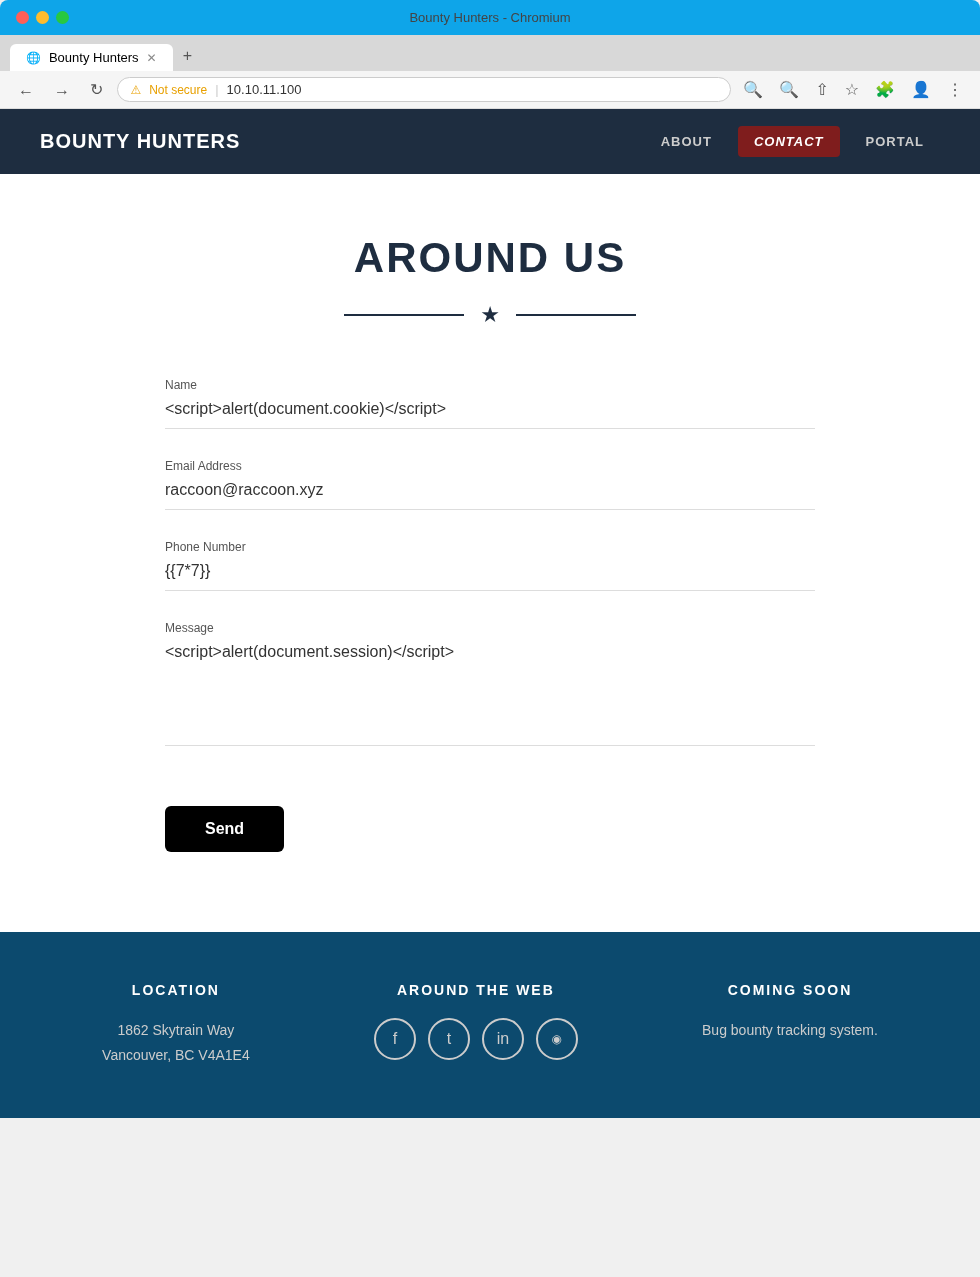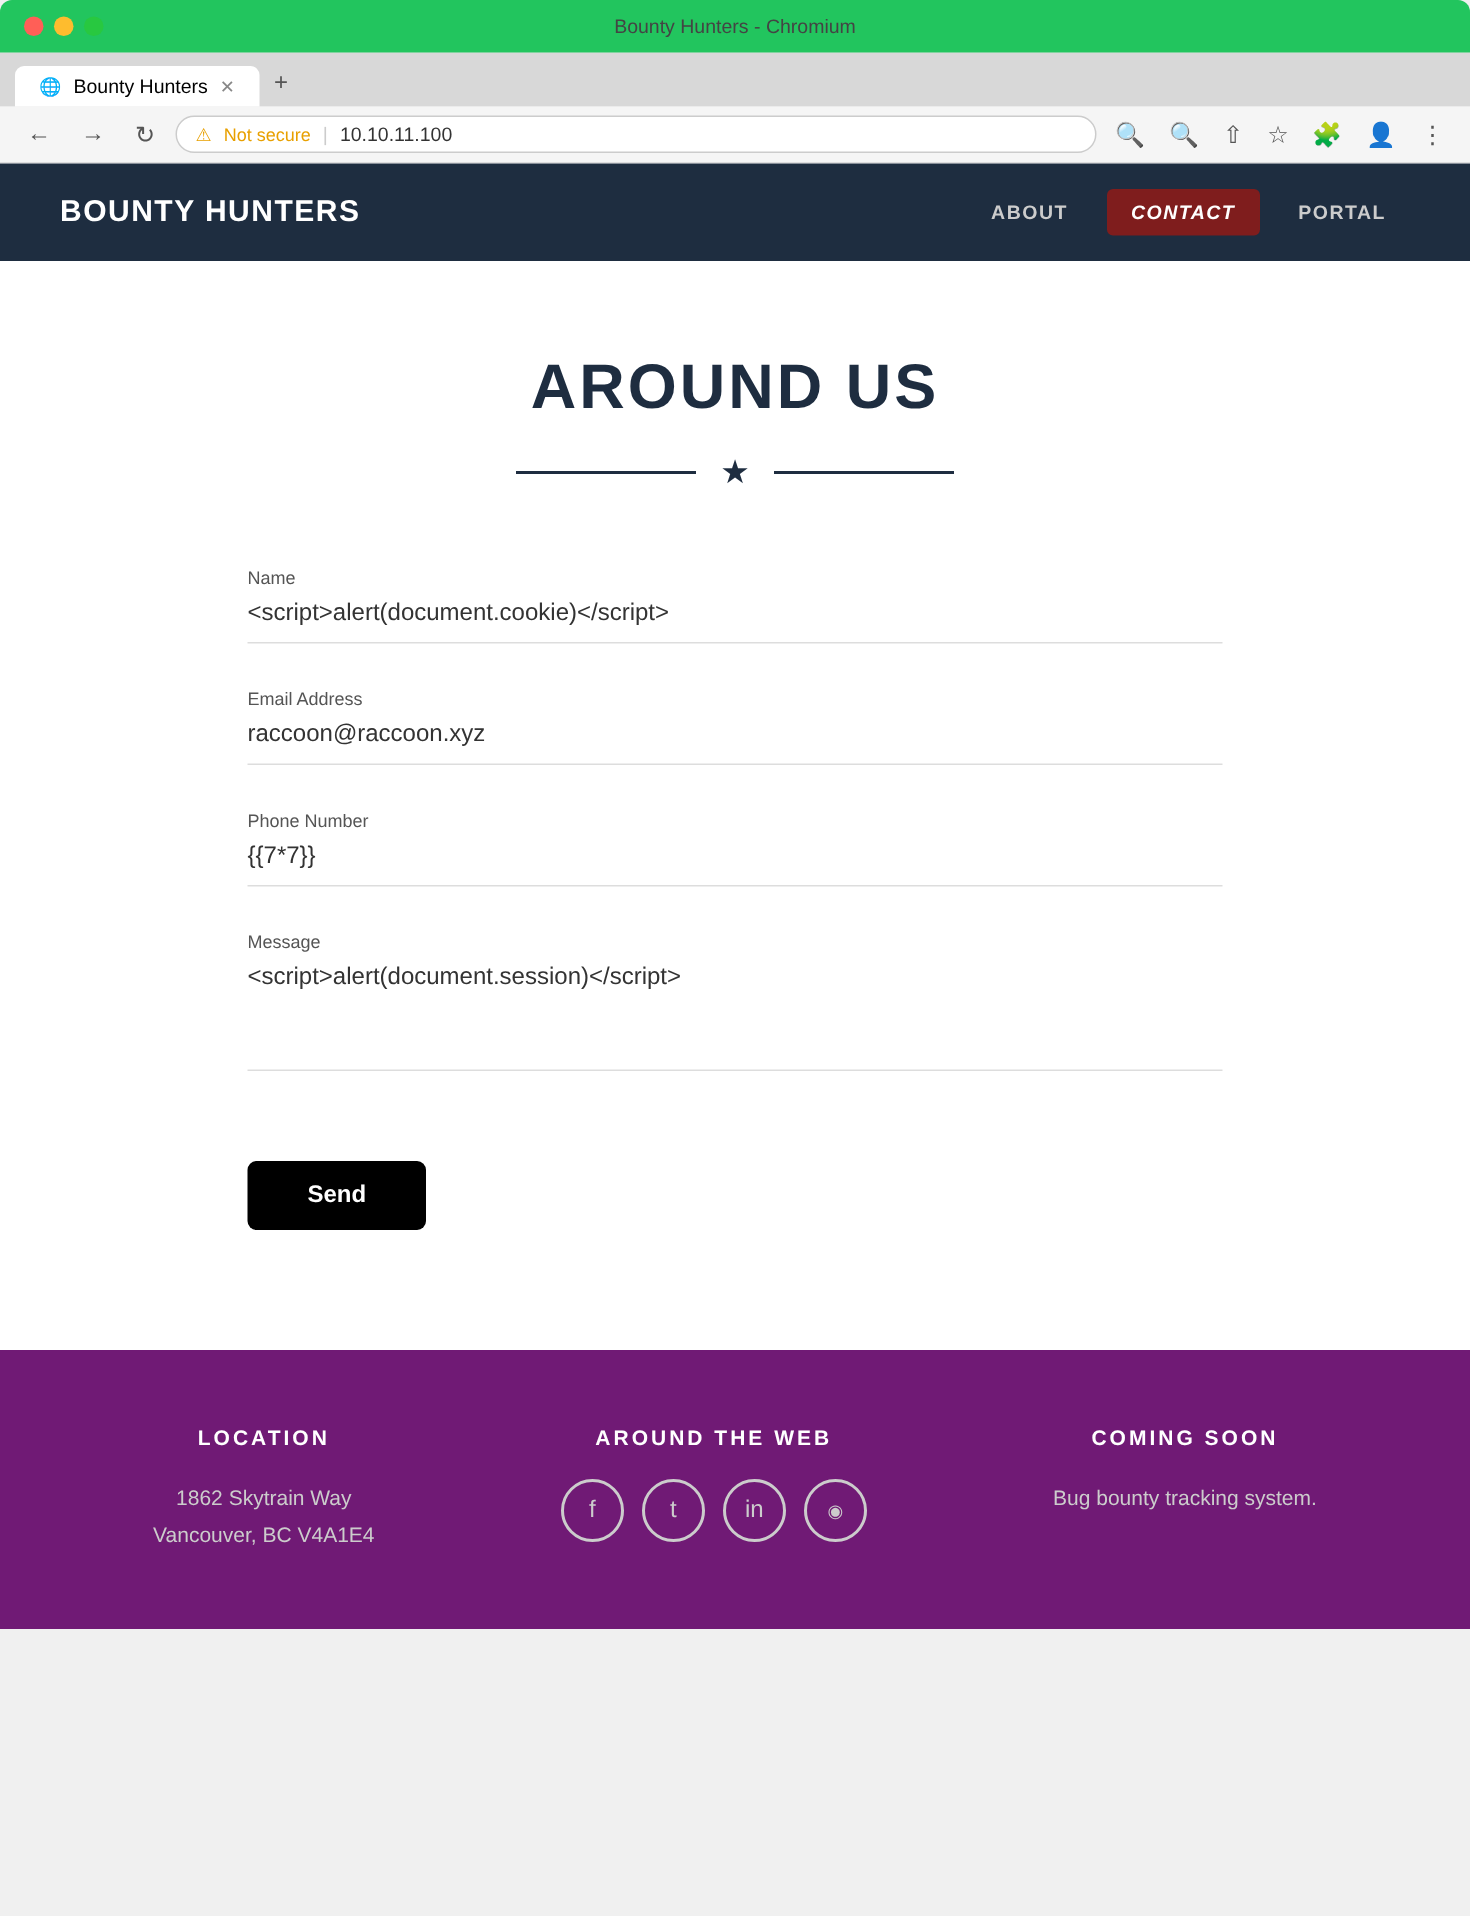--- a/index.html
+++ b/index.html
@@ -1,20 +1,20 @@
 <!DOCTYPE html>
 <html><head>
   <meta charset="utf-8">
   <style>
     * { box-sizing: border-box; margin: 0; padding: 0; }
     body { font-family: Arial, sans-serif; background: #f0f0f0; width: 980px; }
 
     
     .browser-chrome { background: #e8e8e8; border-radius: 8px 8px 0 0; overflow: hidden; }
-    .browser-titlebar { background: #22c55e; padding: 10px 16px; display: flex; align-items: center; justify-content: center; position: relative; }
+    .browser-titlebar { background: #0ea5e9; padding: 10px 16px; display: flex; align-items: center; justify-content: center; position: relative; }
     .browser-controls { display: flex; gap: 7px; position: absolute; left: 16px; }
     .browser-btn { width: 13px; height: 13px; border-radius: 50%; border: none; cursor: pointer; }
     .browser-btn.close { background: #ff5f57; }
     .browser-btn.minimize { background: #febc2e; }
     .browser-btn.maximize { background: #28c840; }
     .browser-title { font-size: 13px; color: #444; }
 
     .browser-toolbar { background: #f5f5f5; padding: 6px 12px; display: flex; align-items: center; gap: 8px; border-bottom: 1px solid #ddd; }
     .nav-btn { background: none; border: none; cursor: pointer; color: #555; font-size: 16px; padding: 2px 6px; }
     .nav-btn:disabled { color: #bbb; cursor: default; }
@@ -45,25 +45,25 @@
     .page-title { text-align: center; font-size: 42px; font-weight: bold; color: #1e2d40; letter-spacing: 2px; margin-bottom: 20px; }
     .title-divider { display: flex; align-items: center; justify-content: center; gap: 16px; margin-bottom: 50px; }
     .divider-line { width: 120px; height: 2px; background: #1e2d40; }
     .divider-star { color: #1e2d40; font-size: 22px; }
 
     
     .contact-form { max-width: 650px; margin: 0 auto; }
     .form-field { margin-bottom: 30px; }
     .form-label { font-size: 12px; color: #555; margin-bottom: 8px; display: block; }
     .form-value { font-size: 16px; color: #333; padding-bottom: 10px; border-bottom: 1px solid #ddd; }
-    .form-message-value { font-size: 16px; color: #333; padding-bottom: 52px; border-bottom: 1px solid #ddd; }
+    .form-message-value { font-size: 16px; color: #333; padding-bottom: 84px; border-bottom: 1px solid #ddd; }
     .send-btn { background: #000000; color: #fff; border: none; padding: 14px 40px; font-size: 16px; font-weight: bold; border-radius: 6px; cursor: pointer; margin-top: 30px; }
 
     
-    .site-footer { background: #701a75; padding: 50px 40px; display: flex; justify-content: space-around; align-items: flex-start; }
+    .site-footer { background: #0c4a6e; padding: 50px 40px; display: flex; justify-content: space-around; align-items: flex-start; }
     .footer-section { text-align: center; color: #ccc; }
     .footer-heading { color: #fff; font-weight: bold; letter-spacing: 2px; font-size: 14px; margin-bottom: 20px; }
     .footer-text { font-size: 14px; line-height: 1.8; }
     .social-icons { display: flex; gap: 12px; justify-content: center; margin-top: 10px; }
     .social-icon { width: 42px; height: 42px; border-radius: 50%; border: 2px solid #ccc; display: flex; align-items: center; justify-content: center; color: #ccc; font-size: 16px; cursor: pointer; text-decoration: none; }
   </style>
 </head>
 <body>
 
 <div class="browser-chrome">

